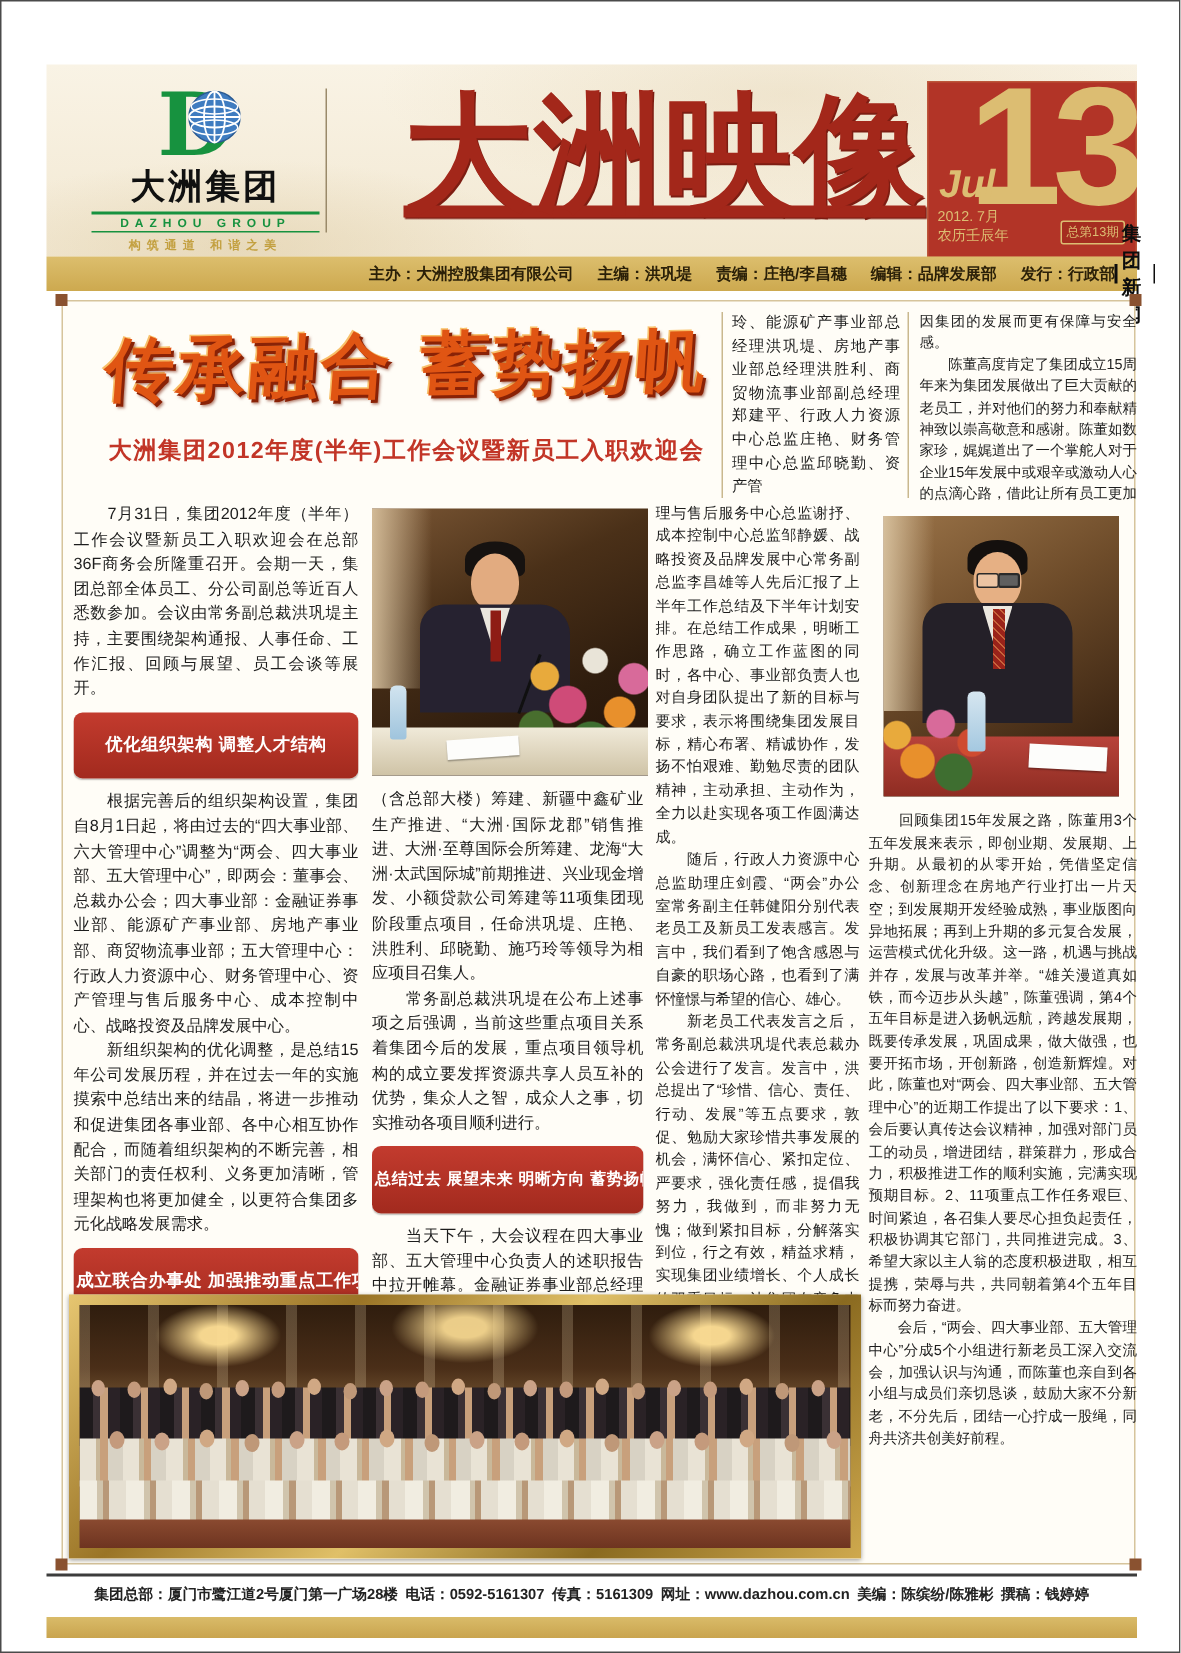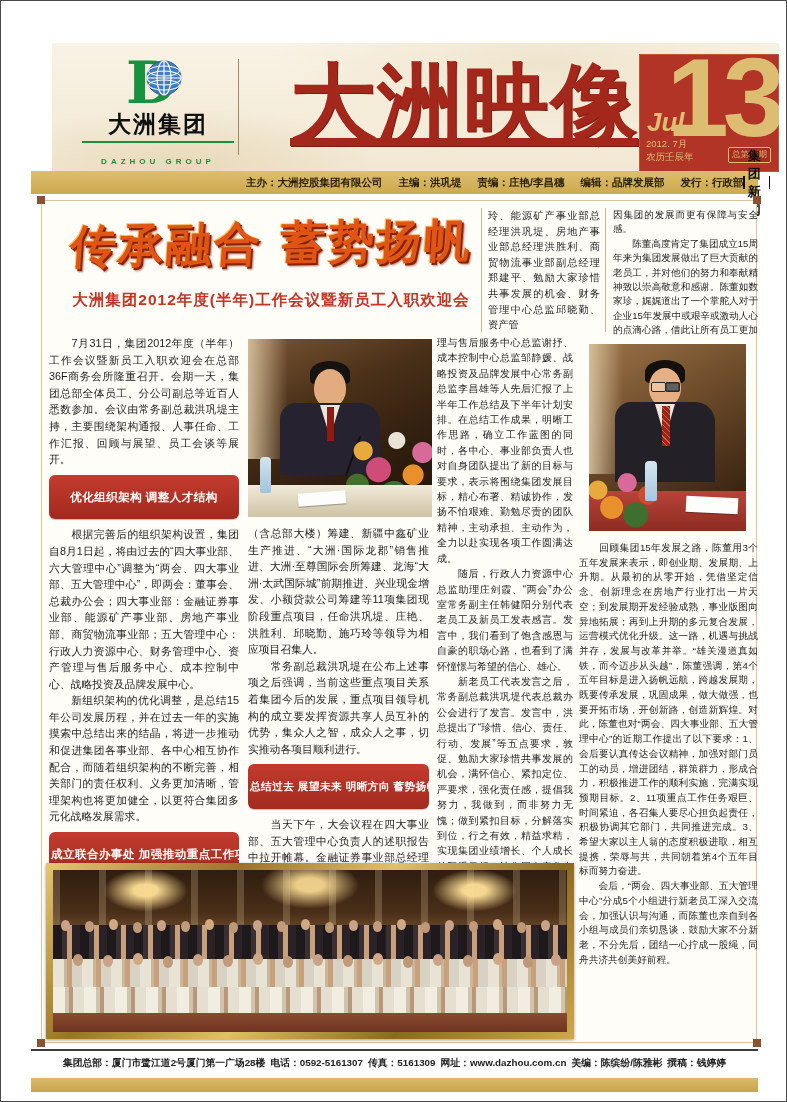--- a/index.html
+++ b/index.html
@@ -3,25 +3,25 @@
 <meta charset="utf-8">
 <style>
   html,body{margin:0;padding:0;background:#dcdcdc;}
   .page{position:relative;width:787px;height:1102px;background:#fff;border:1px solid #4a4a4a;
         box-sizing:border-box;font-family:"Liberation Sans",sans-serif;overflow:hidden;}
   
   .masthead{position:absolute;left:30px;top:42px;width:727px;height:128px;
     background:
       radial-gradient(ellipse 300px 90px at 18% 95%, rgba(214,192,146,.38), transparent 65%),
       radial-gradient(ellipse 420px 110px at 68% 15%, rgba(219,199,158,.30), transparent 65%),
-      linear-gradient(#f9f3e5,#f2e8d2); margin-left: 21px;}
+      linear-gradient(#f9f3e5,#f2e8d2);}
   .logo{position:absolute;left:30px;top:8px;width:152px;text-align:center;}
   .logo-cn{font-size:23px;font-weight:900;letter-spacing:2px;color:#101010;margin-top:-2px;}
   .logo-en{font-size:8px;color:#17923f;letter-spacing:4px;font-weight:bold;
-           border-top:2px solid #17923f;border-bottom:1px solid #17923f;padding:14px 0;margin-top:1px;}
+           border-top:2px solid #17923f;border-bottom:1px solid #17923f;padding:1px 0;margin-top:1px;}
   .logo-slogan{font-size:8px;color:#c3a040;letter-spacing:4px;margin-top:3px;font-weight:bold;}
   .mast-divider{position:absolute;left:186px;top:16px;width:1px;height:96px;background:#9a8a6a;}
   .mast-title{position:absolute;left:198px;top:4px;width:388px;text-align:right;
       font-family:"DejaVu Serif",serif;font-size:86px;line-height:112px;font-weight:900;
       color:#a3271a;letter-spacing:1px;text-shadow:1px 1px 0 #7d1d12;text-decoration:underline;}
   .issue-box{position:absolute;left:587px;top:11px;width:140px;height:118px;background:#b23427;
       color:#dcbd72;overflow:hidden;box-shadow:inset 0 0 0 1px rgba(220,189,114,.25);}
   .issue-big{position:absolute;right:0;top:-16px;font-size:112px;font-weight:900;line-height:120px;
       color:#dcbd72;font-family:"Liberation Sans",sans-serif;letter-spacing:-6px;}
   .issue-jul{position:absolute;left:8px;bottom:34px;font-size:26px;font-weight:bold;font-style:italic;}
@@ -196,21 +196,21 @@
   <div class="corner c-br"></div>
 
   <div class="headline-wrap">
     <div class="headline">传承融合 蓄势扬帆</div>
     <div class="subtitle">大洲集团2012年度(半年)工作会议暨新员工入职欢迎会</div>
   </div>
 
   <div class="vrule vr1"></div>
   <div class="vrule vr2"></div>
   <div class="col col-t1">
-    <p>玲、能源矿产事业部总经理洪巩堤、房地产事业部总经理洪胜利、商贸物流事业部副总经理郑建平、勉励大家珍惜共事发展的机会、财务管理中心总监邱晓勤、资产管</p>
+    <p>玲、能源矿产事业部总经理洪巩堤、房地产事业部总经理洪胜利、商贸物流事业部副总经理郑建平、行政人力资源中心总监庄艳、财务管理中心总监邱晓勤、资产管</p>
   </div>
   <div class="col col-t2">
     <p>因集团的发展而更有保障与安全感。</p>
     <p>　　陈董高度肯定了集团成立15周年来为集团发展做出了巨大贡献的老员工，并对他们的努力和奉献精神致以崇高敬意和感谢。陈董如数家珍，娓娓道出了一个掌舵人对于企业15年发展中或艰辛或激动人心的点滴心路，借此让所有员工更加了解、融入集团发展，并提出对未来工作的要求与期望。</p>
   </div>
 
   <div class="col col-a">
     <p>　　7月31日，集团2012年度（半年）工作会议暨新员工入职欢迎会在总部36F商务会所隆重召开。会期一天，集团总部全体员工、分公司副总等近百人悉数参加。会议由常务副总裁洪巩堤主持，主要围绕架构通报、人事任命、工作汇报、回顾与展望、员工会谈等展开。</p>
     <div class="banner">优化组织架构 调整人才结构</div>
     <p>　　根据完善后的组织架构设置，集团自8月1日起，将由过去的“四大事业部、六大管理中心”调整为“两会、四大事业部、五大管理中心”，即两会：董事会、总裁办公会；四大事业部：金融证券事业部、能源矿产事业部、房地产事业部、商贸物流事业部；五大管理中心：行政人力资源中心、财务管理中心、资产管理与售后服务中心、成本控制中心、战略投资及品牌发展中心。</p>

